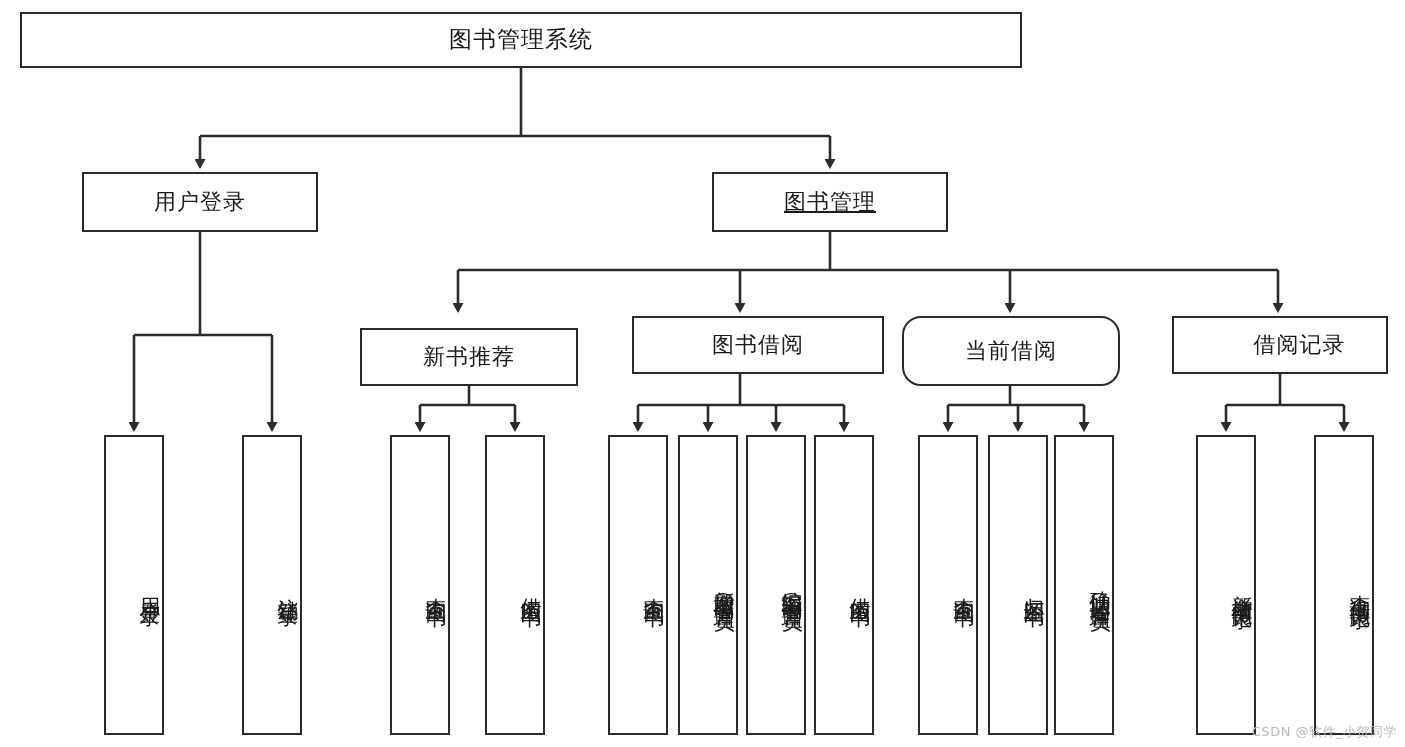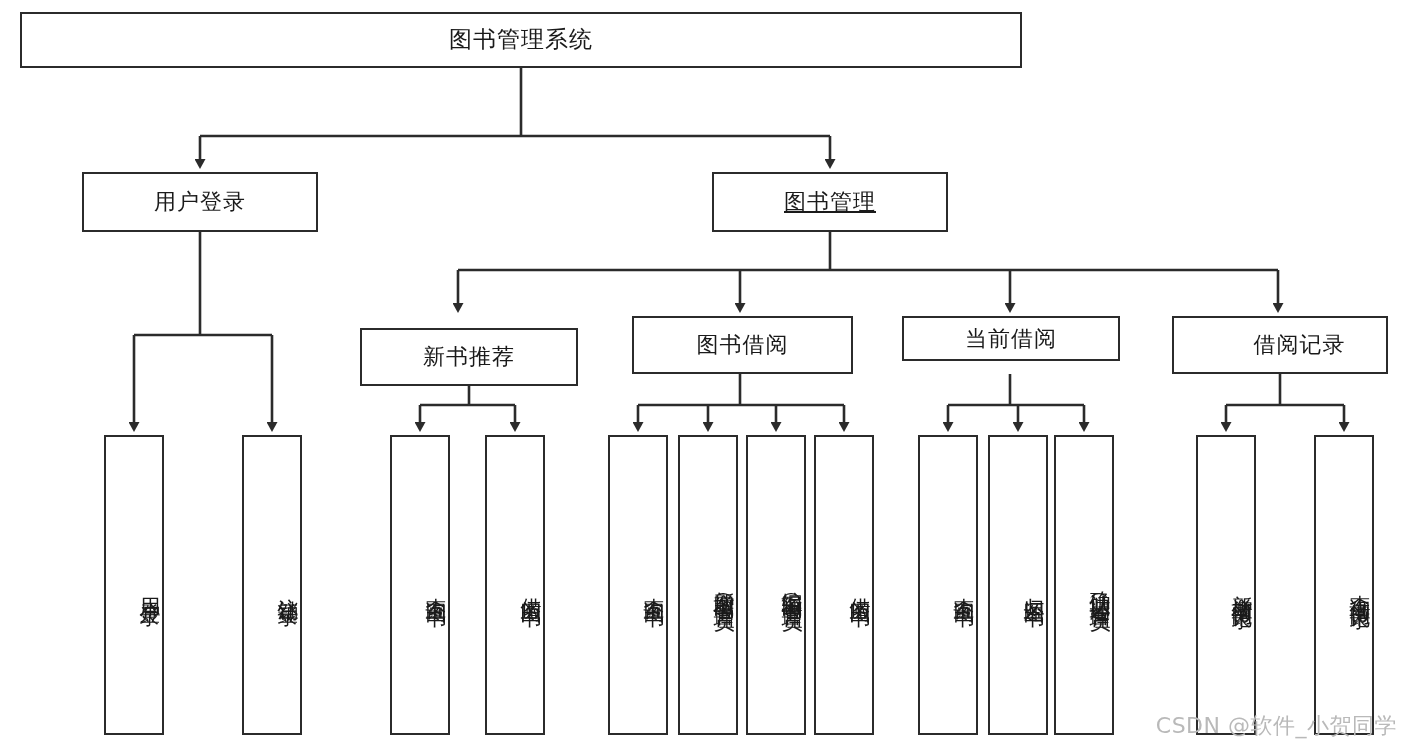--- a/index.html
+++ b/index.html
@@ -59,21 +59,21 @@
     writing-mode: vertical-rl;
     text-orientation: upright;
   }
   #root-node {
     font-size: 23px;
   }
   #watermark {
     position: absolute;
     right: 8px;
     bottom: 6px;
-    font-size: 22px;
+    font-size: 13px;
     color: #b9b9b9;
     letter-spacing: 0.5px;
     white-space: nowrap;
   }
 </style>
 </head>
 <body>
 
 <div id="canvas">
 
@@ -137,25 +137,25 @@
   </div>
 
   <div class="node horiz" style="left:712px; top:172px; width:236px; height:60px;text-decoration:underline;">
     <span class="node-label">图书管理</span>
   </div>
 
   <div class="node horiz" style="left:360px; top:316px; width:218px; height:58px;margin-top:12px;">
     <span class="node-label">新书推荐</span>
   </div>
 
-  <div class="node horiz" style="left:632px; top:316px; width:221px; height:58px;">
+  <div class="node horiz" style="left:632px; top:316px; width:252px; height:58px;">
     <span class="node-label">图书借阅</span>
   </div>
 
-  <div class="node horiz" style="left:902px; top:316px; width:218px; height:45px;">
+  <div class="node horiz" style="left:902px; top:316px; width:218px; height:70px;border-radius:19px;">
     <span class="node-label">当前借阅</span>
   </div>
 
   <div class="node horiz" style="left:1172px; top:316px; width:216px; height:58px;padding-left:39px;">
     <span class="node-label">借阅记录</span>
   </div>
 
   <div class="node vert" style="left:104px; top:435px; width:60px; height:300px;">
     <span class="node-label">用户登录</span>
   </div>

